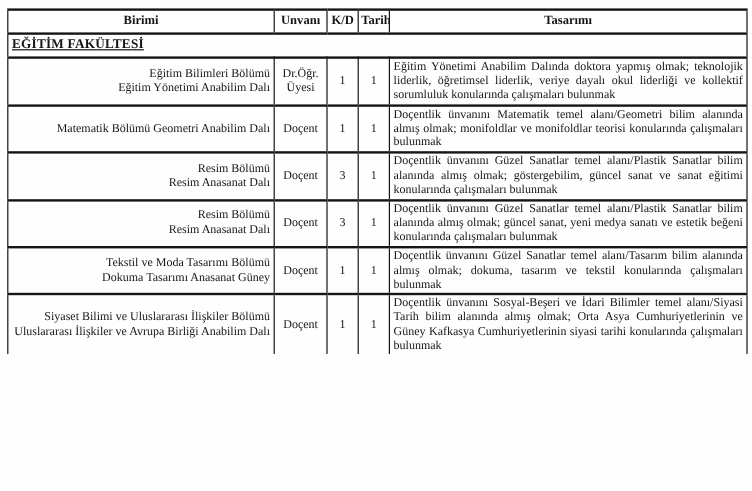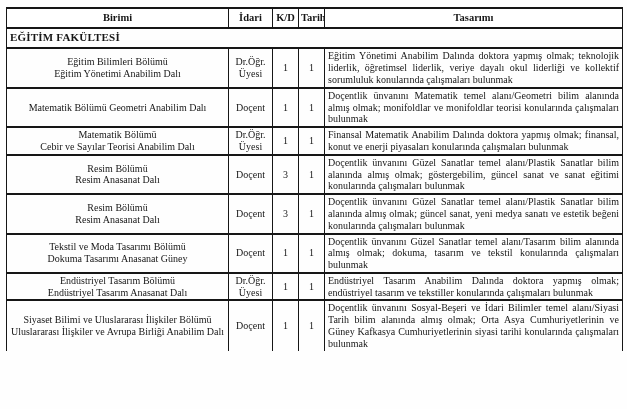--- a/index.html
+++ b/index.html
@@ -37,24 +37,25 @@
     text-align: center;
     font-size: 10.5px;
     padding: 3px 2px;
     background: #ffffff;
   }
   td.section-cell {
     font-weight: bold;
     font-size: 11px;
     padding: 2px 3px 3px 3px;
     letter-spacing: 0.2px;
+    text-decoration: underline;
   }
   td.cell-birimi {
     white-space: pre-line;
-    text-align: center;
+    text-align: right;
   }
   td.cell-unvani, td.cell-kd, td.cell-adet {
     text-align: center;
   }
   td.cell-niteligi {
     text-align: justify;
     text-justify: inter-word;
   }
   tr:last-child td {
     border-bottom: none;
@@ -68,21 +69,21 @@
     <colgroup>
       <col style="width:222px">
       <col style="width:44px">
       <col style="width:26px">
       <col style="width:26px">
       <col style="width:298px">
     </colgroup>
     <thead>
       <tr>
         <th>Birimi</th>
-        <th>İdari</th>
+        <th>Unvanı</th>
         <th>K/D</th>
         <th>Tarih</th>
         <th>Tasarımı</th>
       </tr>
     </thead>
     <tbody>
         <tr>
           <td colspan="5" class="section-cell">EĞİTİM FAKÜLTESİ</td>
         </tr>
         <tr>
@@ -92,28 +93,20 @@
           <td class="cell-kd">1</td>
           <td class="cell-adet">1</td>
           <td class="cell-niteligi">Eğitim Yönetimi Anabilim Dalında doktora yapmış olmak; teknolojik liderlik, öğretimsel liderlik, veriye dayalı okul liderliği ve kollektif sorumluluk konularında çalışmaları bulunmak</td>
         </tr>
         <tr>
           <td class="cell-birimi">Matematik Bölümü Geometri Anabilim Dalı</td>
           <td class="cell-unvani">Doçent</td>
           <td class="cell-kd">1</td>
           <td class="cell-adet">1</td>
           <td class="cell-niteligi">Doçentlik ünvanını Matematik temel alanı/Geometri bilim alanında almış olmak; monifoldlar ve monifoldlar teorisi konularında çalışmaları bulunmak</td>
-        </tr>
-        <tr>
-          <td class="cell-birimi">Matematik Bölümü
-Cebir ve Sayılar Teorisi Anabilim Dalı</td>
-          <td class="cell-unvani">Dr.Öğr. Üyesi</td>
-          <td class="cell-kd">1</td>
-          <td class="cell-adet">1</td>
-          <td class="cell-niteligi">Finansal Matematik Anabilim Dalında doktora yapmış olmak; finansal, konut ve enerji piyasaları konularında çalışmaları bulunmak</td>
         </tr>
         <tr>
           <td class="cell-birimi">Resim Bölümü
 Resim Anasanat Dalı</td>
           <td class="cell-unvani">Doçent</td>
           <td class="cell-kd">3</td>
           <td class="cell-adet">1</td>
           <td class="cell-niteligi">Doçentlik ünvanını Güzel Sanatlar temel alanı/Plastik Sanatlar bilim alanında almış olmak; göstergebilim, güncel sanat ve sanat eğitimi konularında çalışmaları bulunmak</td>
         </tr>
         <tr>
@@ -126,28 +119,20 @@
         </tr>
         <tr>
           <td class="cell-birimi">Tekstil ve Moda Tasarımı Bölümü
 Dokuma Tasarımı Anasanat Güney</td>
           <td class="cell-unvani">Doçent</td>
           <td class="cell-kd">1</td>
           <td class="cell-adet">1</td>
           <td class="cell-niteligi">Doçentlik ünvanını Güzel Sanatlar temel alanı/Tasarım bilim alanında almış olmak; dokuma, tasarım ve tekstil konularında çalışmaları bulunmak</td>
         </tr>
         <tr>
-          <td class="cell-birimi">Endüstriyel Tasarım Bölümü
-Endüstriyel Tasarım Anasanat Dalı</td>
-          <td class="cell-unvani">Dr.Öğr. Üyesi</td>
-          <td class="cell-kd">1</td>
-          <td class="cell-adet">1</td>
-          <td class="cell-niteligi">Endüstriyel Tasarım Anabilim Dalında doktora yapmış olmak; endüstriyel tasarım ve tekstiller konularında çalışmaları bulunmak</td>
-        </tr>
-        <tr>
           <td class="cell-birimi">Siyaset Bilimi ve Uluslararası İlişkiler Bölümü
 Uluslararası İlişkiler ve Avrupa Birliği Anabilim Dalı</td>
           <td class="cell-unvani">Doçent</td>
           <td class="cell-kd">1</td>
           <td class="cell-adet">1</td>
           <td class="cell-niteligi">Doçentlik ünvanını Sosyal-Beşeri ve İdari Bilimler temel alanı/Siyasi Tarih bilim alanında almış olmak; Orta Asya Cumhuriyetlerinin ve Güney Kafkasya Cumhuriyetlerinin siyasi tarihi konularında çalışmaları bulunmak</td>
         </tr>
       </tbody>
   </table>
 </div>

